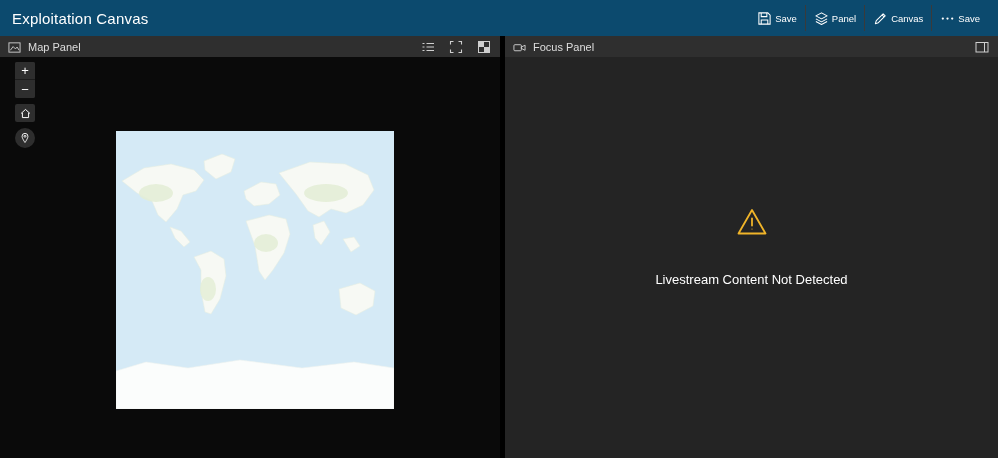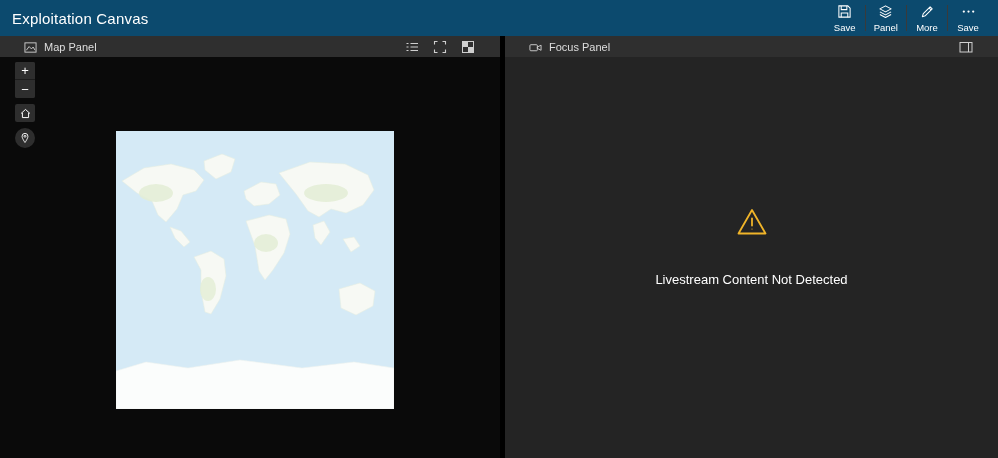--- a/index.html
+++ b/index.html
@@ -4,33 +4,33 @@
 <style>
   * { margin:0; padding:0; box-sizing:border-box; }
   html,body { width:998px; height:458px; background:#000; overflow:hidden;
     font-family:"Liberation Sans", sans-serif; }
 
   
   .topbar { height:36px; background:#0c4a6e; display:flex; align-items:center;
     justify-content:space-between; padding:0 10px 0 12px; }
   .app-title { color:#fff; font-size:15px; letter-spacing:.2px; }
   .topbar-actions { display:flex; align-items:center; height:100%; }
-  .tb-action { display:flex; flex-direction:column; align-items:center; justify-content:center;
+  .tb-action { display:flex; flex-direction:row; align-items:center; justify-content:center;
     gap:3px; min-width:40px; padding:0 8px; height:100%; cursor:pointer; background:none; border:none;text-align:right; }
   .tb-action .ico { width:15px; height:15px; display:block; }
   .tb-action .lbl { color:#fff; font-size:9.5px; }
   .tb-divider { width:1px; height:26px; background:#3a3a3a; }
 
   
   .panels { display:flex; gap:5px; height:422px; }
   .panel { display:flex; flex-direction:column; }
   .panel-map { width:500px; background:#0a0a0a; }
   .panel-focus { flex:1; background:#242424;justify-content:center; }
   .panel-header { height:21px; background:#2f2f2f; display:flex; align-items:center;
-    gap:7px; padding:0 24px; flex:0 0 auto; }
+    gap:7px; padding:0 8px; flex:0 0 auto; }
   .panel-title { color:#dedede; font-size:11px; }
   .ph-icon { width:13px; height:13px; display:block; }
   .ph-tools { margin-left:auto; display:flex; align-items:center; gap:12px; }
   .ph-btn { background:none; border:none; width:16px; height:16px; padding:0; cursor:pointer;
     display:flex; align-items:center; justify-content:center; }
   .ph-btn svg { width:14px; height:14px; display:block; }
 
   
   .map-body { position:relative; flex:1; }
   .map-toolbar { position:absolute; left:15px; top:5px; width:20px; display:flex;
@@ -82,21 +82,21 @@
     </button>
     <div class="tb-divider"></div>
 
     <button class="tb-action">
       <span class="ico">
         <svg viewBox="0 0 16 16" fill="none" stroke="#fff" stroke-width="1.1" stroke-linejoin="round">
           <path d="M2.5 13.5l1-3.2 7.3-7.3 2.2 2.2-7.3 7.3z"></path>
           <path d="M9.6 4.2l2.2 2.2"></path>
         </svg>
       </span>
-      <span class="lbl">More</span>
+      <span class="lbl">Canvas</span>
     </button>
     <div class="tb-divider"></div>
 
     <button class="tb-action">
       <span class="ico">
         <svg viewBox="0 0 16 16" fill="#fff">
           <circle cx="3" cy="8" r="1.2"></circle>
             <circle cx="8" cy="8" r="1.2"></circle>
             <circle cx="13" cy="8" r="1.2"></circle>
         </svg>

